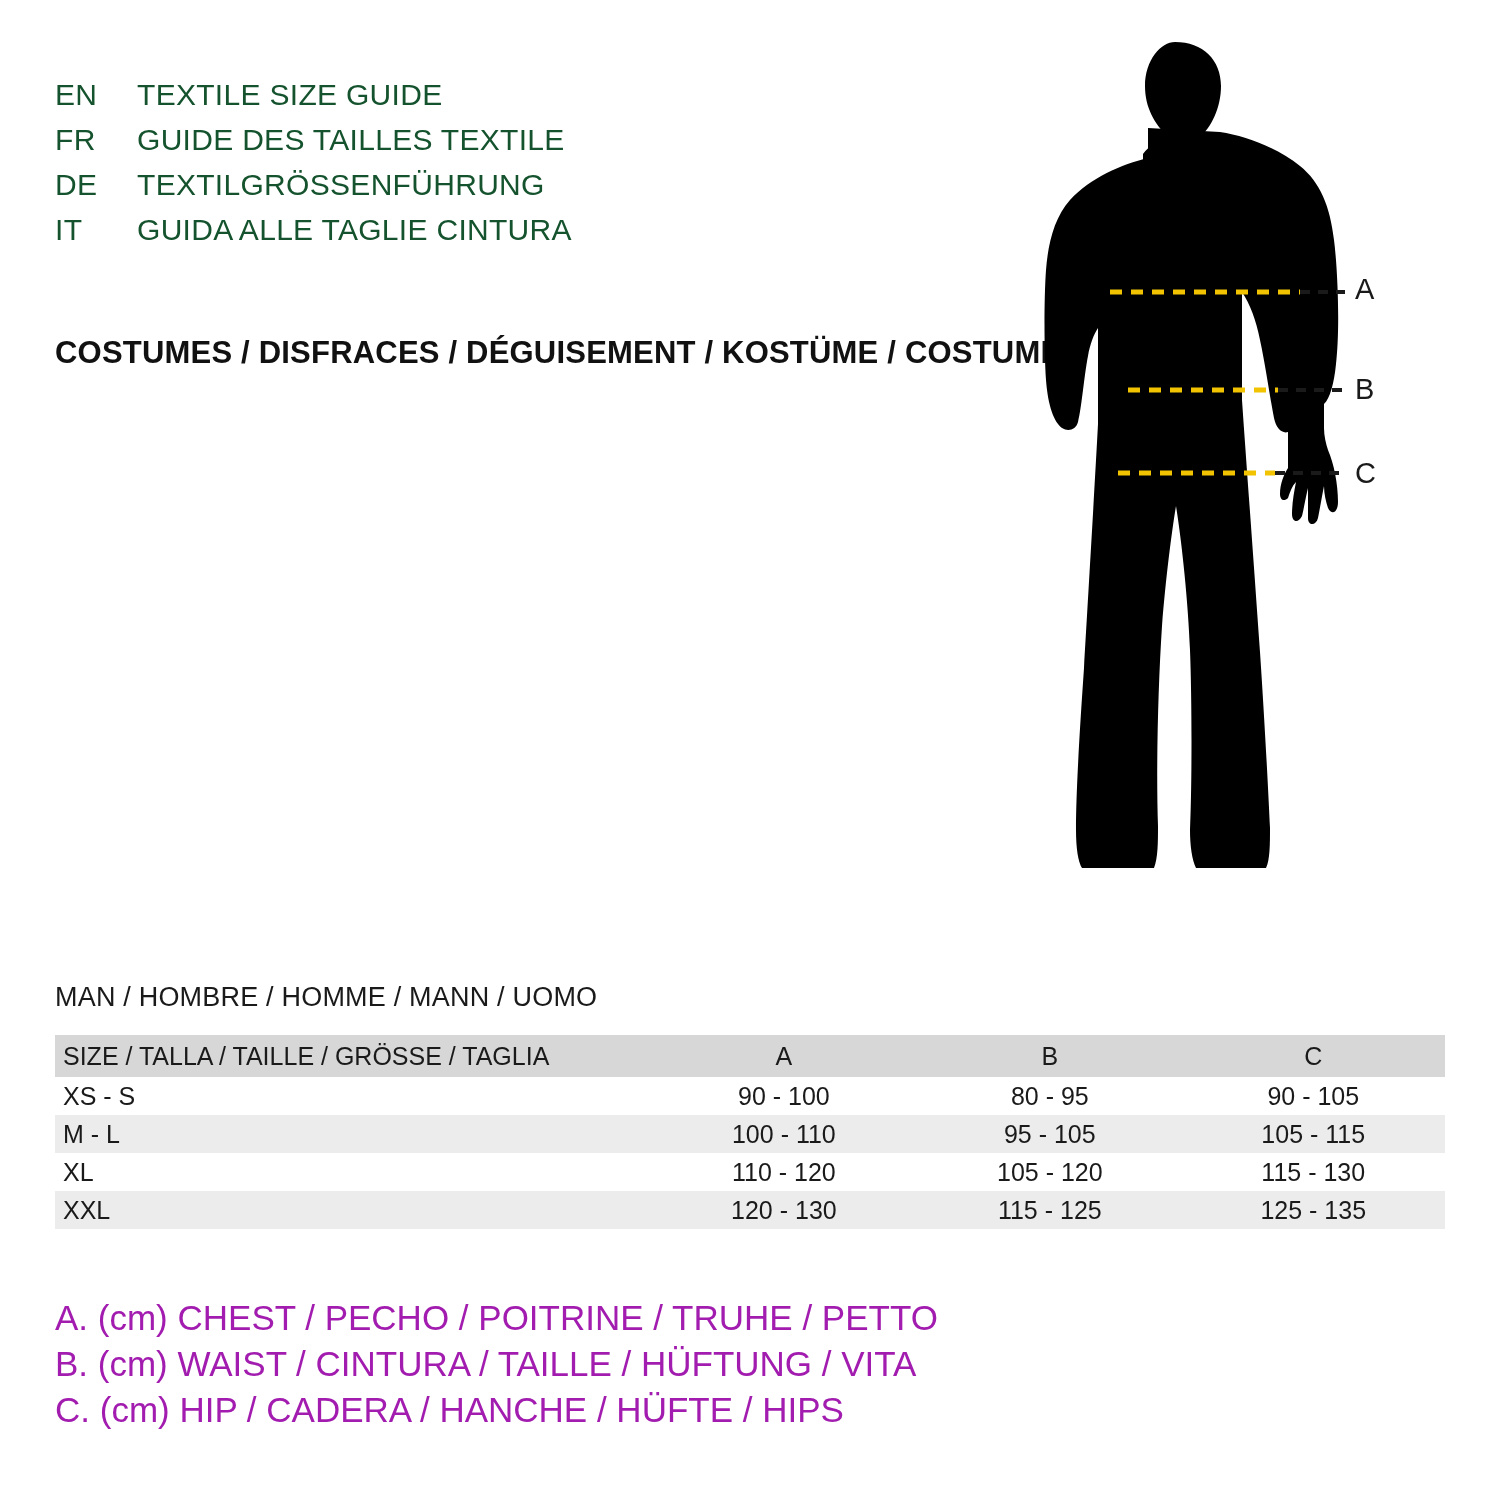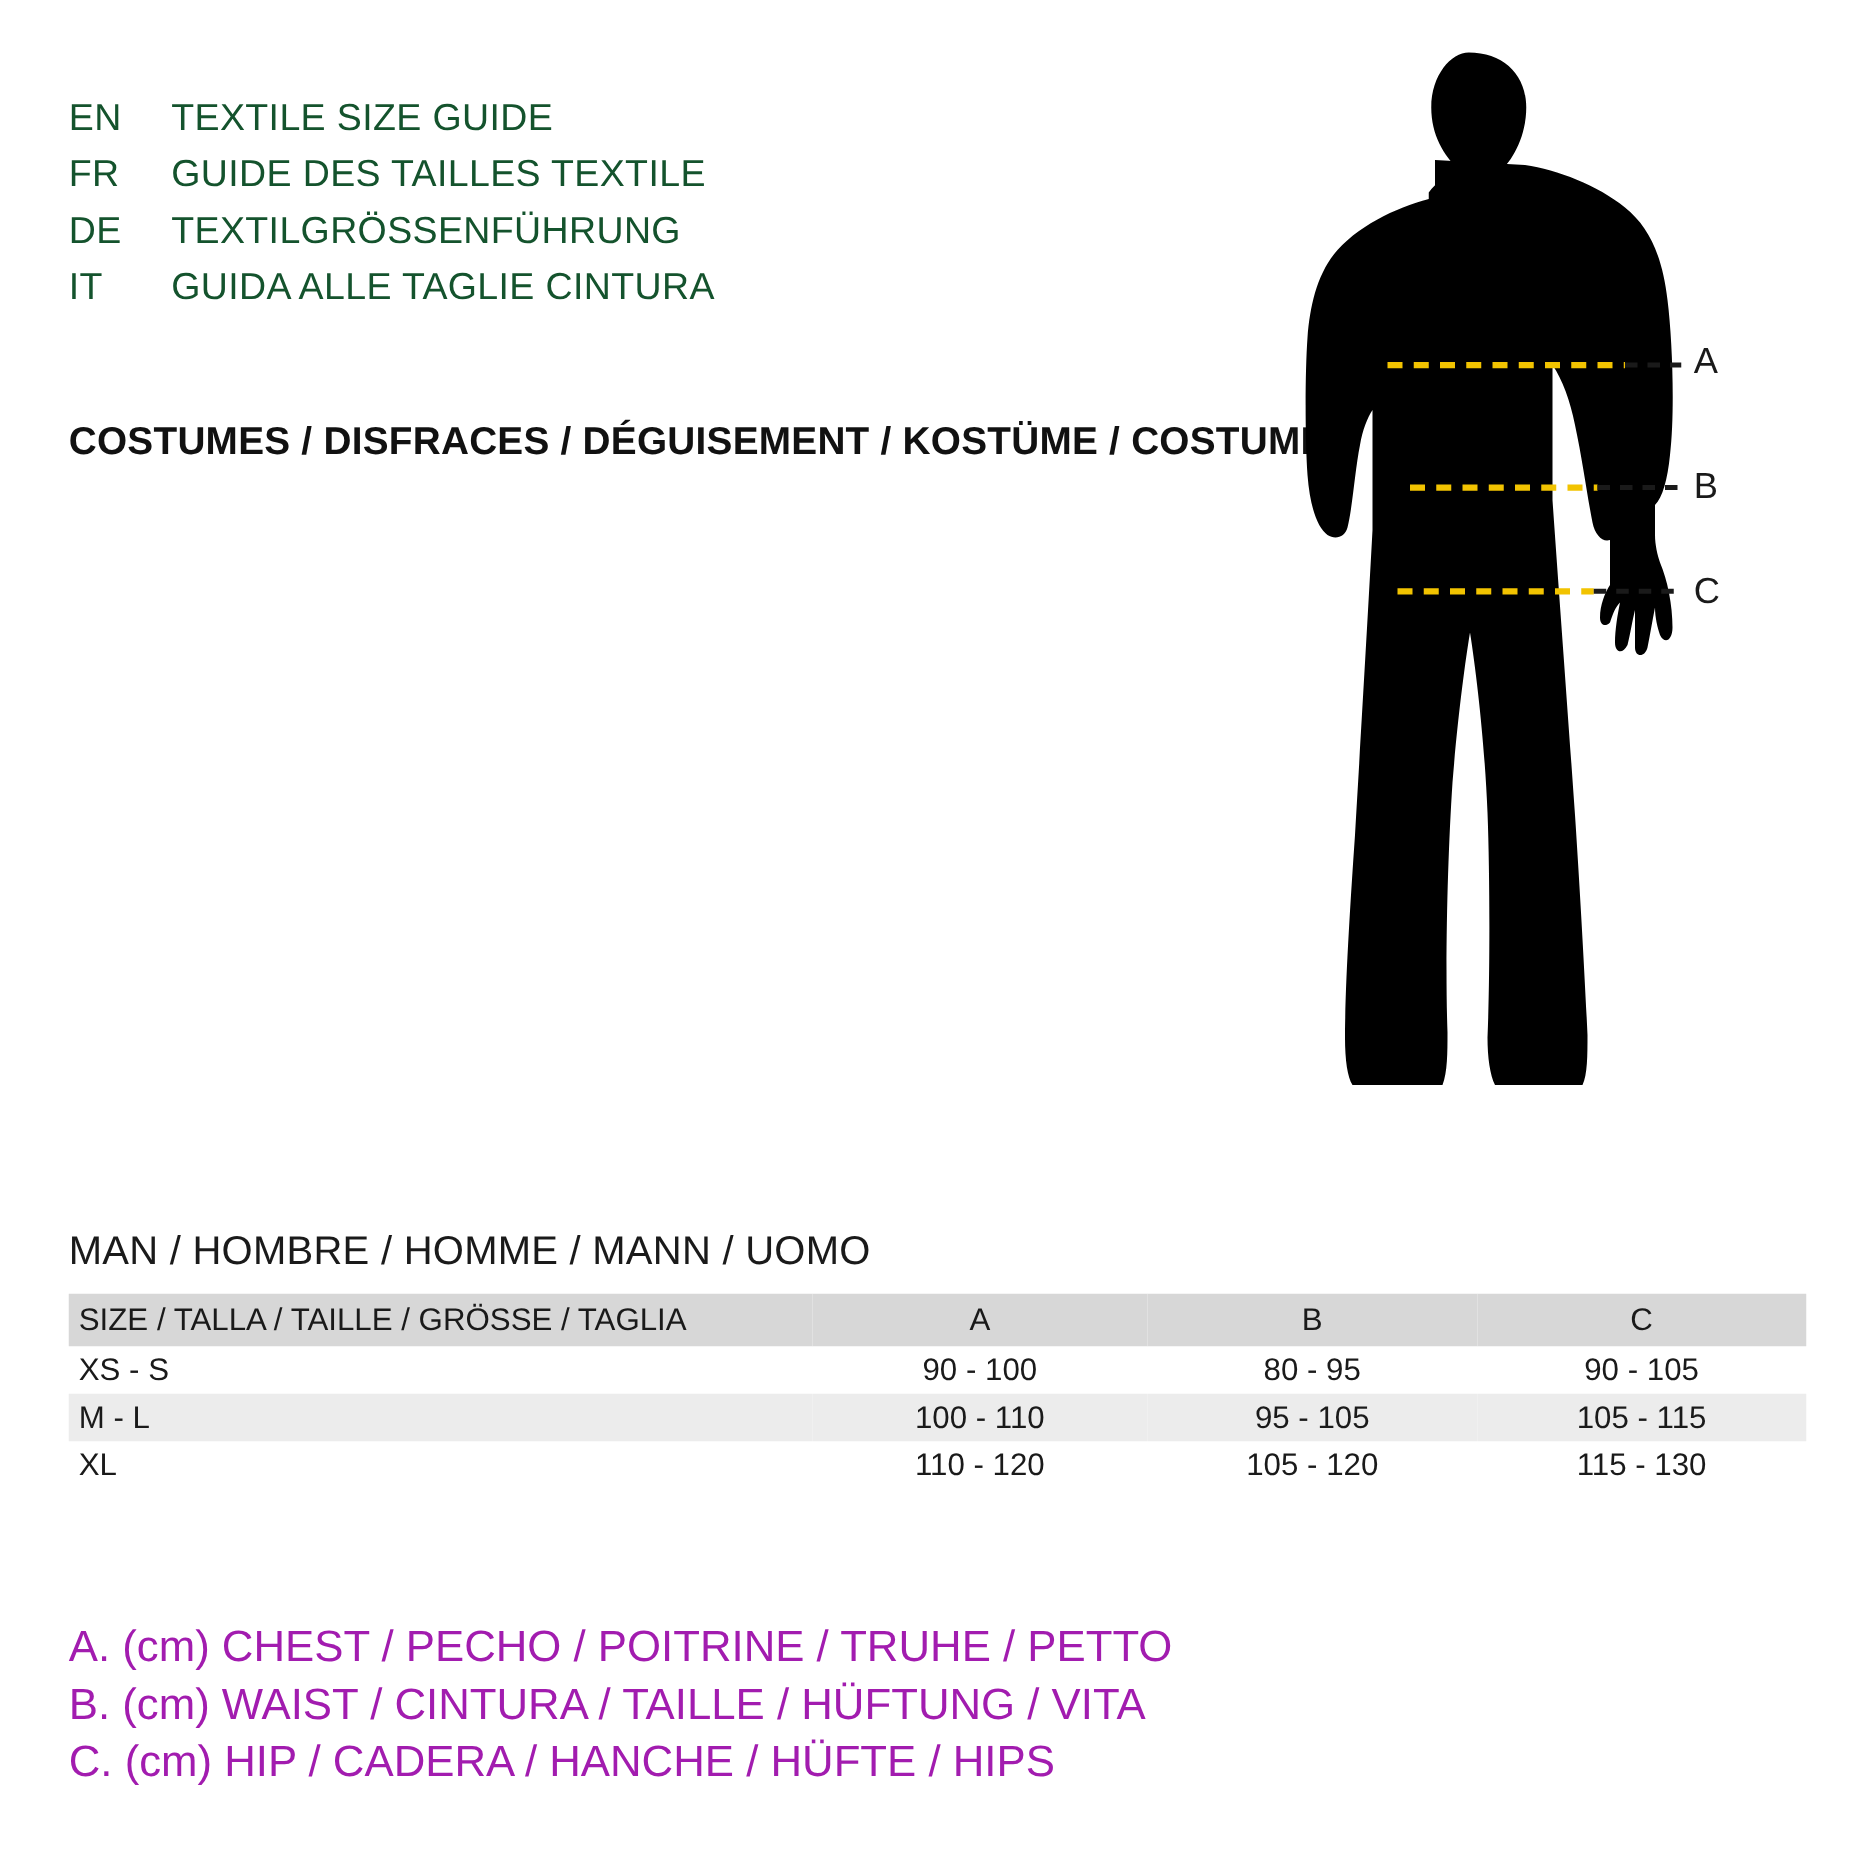--- a/index.html
+++ b/index.html
@@ -69,21 +69,21 @@
   }
   .marker-a { left: 355px; top: 243px; }
   .marker-b { left: 355px; top: 343px; }
   .marker-c { left: 355px; top: 427px; }
 
   
   .table-title {
     position: absolute;
     left: 55px;
     top: 982px;
-    font-size: 32px;
+    font-size: 27px;
     color: #1a1a1a;
     letter-spacing: 0.2px;
   }
 
   table.size-table {
     position: absolute;
     left: 55px;
     top: 1035px;
     width: 1390px;
     border-collapse: collapse;
@@ -267,20 +267,26 @@
       <td>100 - 110</td>
       <td>95 - 105</td>
       <td>105 - 115</td>
     </tr>
     <tr>
       <td class="size-col">XL</td>
       <td>110 - 120</td>
       <td>105 - 120</td>
       <td>115 - 130</td>
     </tr>
+    <tr class="alt">
+      <td class="size-col">XXL</td>
+      <td>120 - 130</td>
+      <td>115 - 125</td>
+      <td>125 - 135</td>
+    </tr>
   </tbody>
 </table>
 
 <div class="legend">
   <div>A. (cm) CHEST / PECHO / POITRINE / TRUHE / PETTO</div>
   <div>B. (cm) WAIST / CINTURA / TAILLE / HÜFTUNG / VITA</div>
   <div>C. (cm) HIP / CADERA / HANCHE / HÜFTE / HIPS</div>
 </div>
 
 </body></html>

